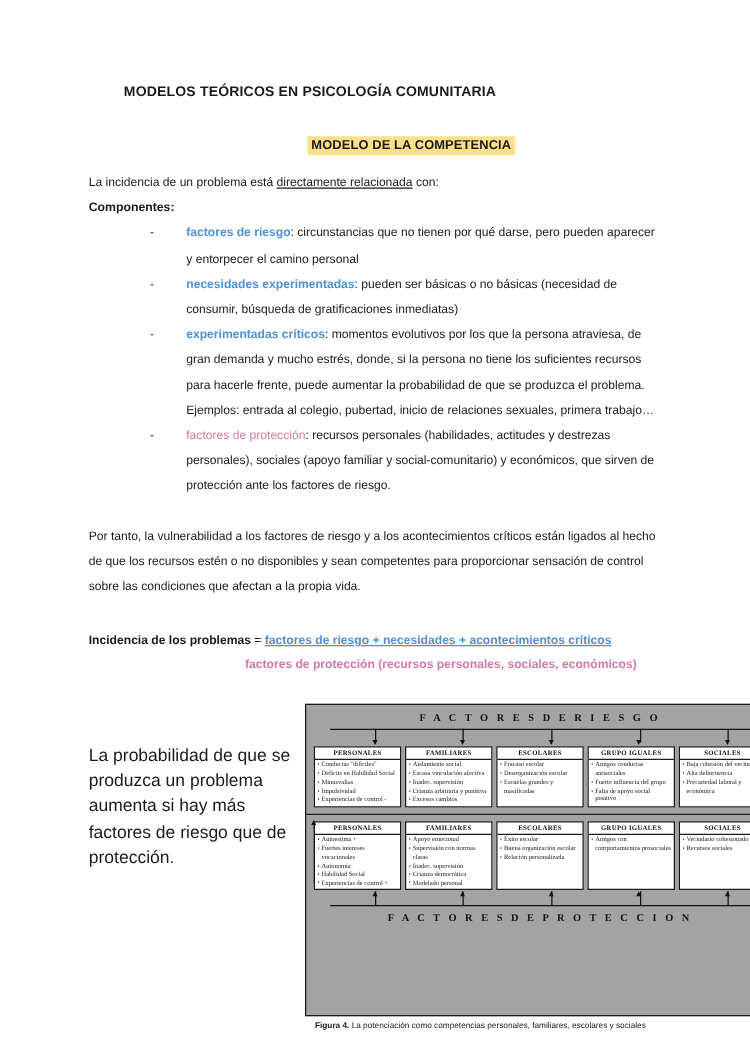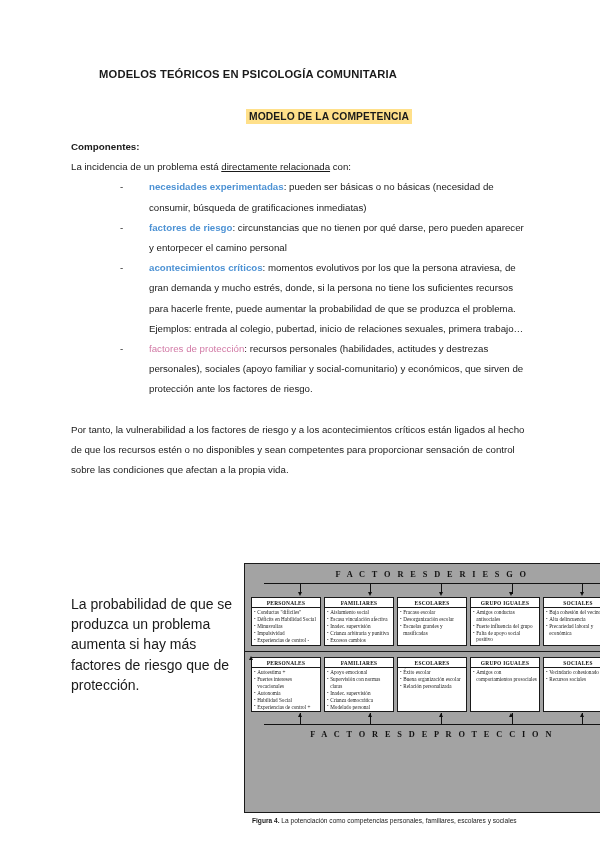--- a/index.html
+++ b/index.html
@@ -292,41 +292,47 @@
 <div class="page">
 
   <div class="doc-title">MODELOS TEÓRICOS EN PSICOLOGÍA COMUNITARIA</div>
 
   <div class="doc-subtitle-wrap">
     <span class="doc-subtitle">MODELO DE LA COMPETENCIA</span>
   </div>
 
   <div class="body-col">
 
+    <div class="para"><span>La incidencia de un problema está </span><span class="u">directamente relacionada</span><span> con:</span></div>
+
     <div class="para lead-bold">Componentes:</div>
 
-    <div class="para"><span>La incidencia de un problema está </span><span class="u">directamente relacionada</span><span> con:</span></div>
-
     <ul class="dash-list">
+      <li><span class="blue">factores de riesgo</span><span>: circunstancias que no tienen por qué darse, pero pueden aparecer y entorpecer el camino personal</span></li>
       <li><span class="blue">necesidades experimentadas</span><span>: pueden ser básicas o no básicas (necesidad de consumir, búsqueda de gratificaciones inmediatas)</span></li>
-      <li><span class="blue">factores de riesgo</span><span>: circunstancias que no tienen por qué darse, pero pueden aparecer y entorpecer el camino personal</span></li>
-      <li><span class="blue">acontecimientos críticos</span><span>: momentos evolutivos por los que la persona atraviesa, de gran demanda y mucho estrés, donde, si la persona no tiene los suficientes recursos para hacerle frente, puede aumentar la probabilidad de que se produzca el problema. Ejemplos: entrada al colegio, pubertad, inicio de relaciones sexuales, primera trabajo…</span></li>
+      <li><span class="blue">experimentadas críticos</span><span>: momentos evolutivos por los que la persona atraviesa, de gran demanda y mucho estrés, donde, si la persona no tiene los suficientes recursos para hacerle frente, puede aumentar la probabilidad de que se produzca el problema. Ejemplos: entrada al colegio, pubertad, inicio de relaciones sexuales, primera trabajo…</span></li>
     </ul>
 
 
     <ul class="dash-list">
       <li><span class="pink">factores de protección</span><span>: recursos personales (habilidades, actitudes y destrezas personales), sociales (apoyo familiar y social-comunitario) y económicos, que sirven de protección ante los factores de riesgo.</span></li>
     </ul>
 
     <div class="spacer-line"></div>
 
     <div class="para">Por tanto, la vulnerabilidad a los factores de riesgo y a los acontecimientos críticos están ligados al hecho de que los recursos estén o no disponibles y sean competentes para proporcionar sensación de control sobre las condiciones que afectan a la propia vida.</div>
 
   </div>
 
+  <div class="formula">
+    <span class="label">Incidencia de los problemas</span>
+    <span>=</span>
+    <span class="num">factores de riesgo + necesidades + acontecimientos críticos</span>
+    <span class="den">factores de protección (recursos personales, sociales, económicos)</span>
+  </div>
 
   <div class="side-note">La probabilidad de que se produzca un problema aumenta si hay más factores de riesgo que de protección.</div>
 
   <div class="figure">
 
     <div class="fig-heading">F A C T O R E S   D E   R I E S G O</div>
 
     <div class="connector-row">
       <div class="conn-h"></div>
       <div class="conn-v" style="left:13.5%"></div>

